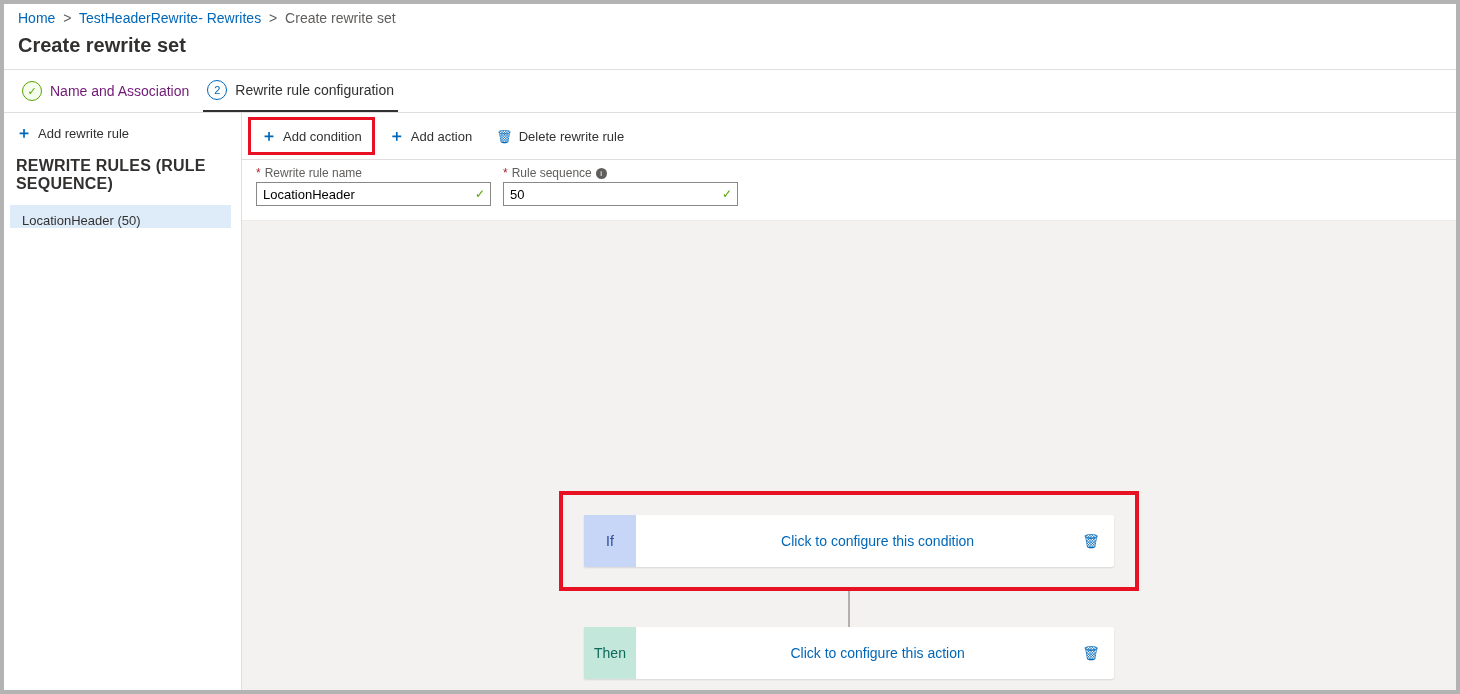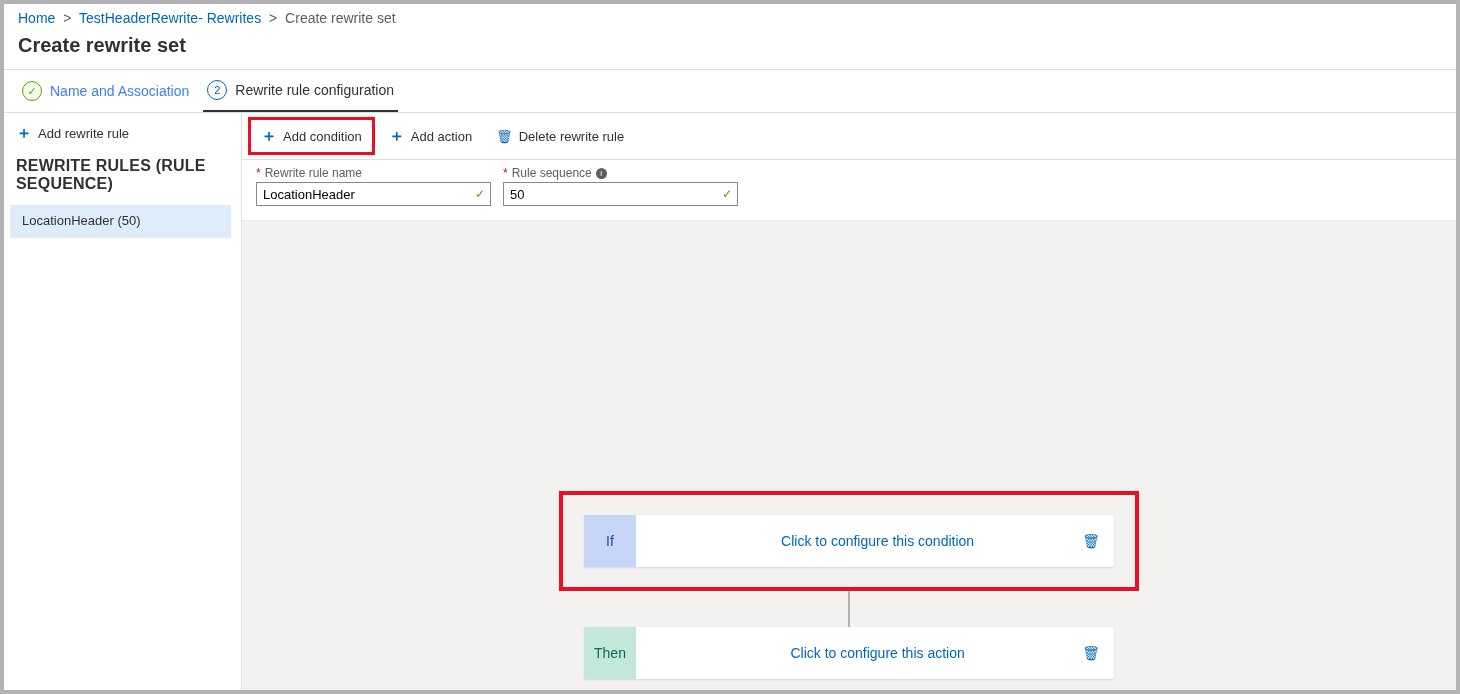--- a/index.html
+++ b/index.html
@@ -36,21 +36,21 @@
   }
   .tab {
     display: flex;
     align-items: center;
     gap: 8px;
     padding: 10px 4px 10px 4px;
     font-size: 14px;
     color: #323130;
     cursor: default;
   }
-  .tab.completed .tab-label { color: #3b82f6; }
+  .tab.completed .tab-label { color: #701a75; }
   .tab.current {
     border-bottom: 2px solid #323130;
     font-weight: 400;
   }
   .step-circle {
     width: 20px; height: 20px;
     border-radius: 50%;
     border: 1px solid #57a300;
     display: flex; align-items: center; justify-content: center;
     font-size: 11px;
@@ -94,21 +94,21 @@
   .sidebar-section-label {
     font-size: 16px;
     font-weight: 600;
     letter-spacing: 0.2px;
     color: #323130;
     padding: 4px 12px 10px;
     text-transform: uppercase;
   }
   .rule-list-item {
     background: #deecf9;
-    padding: 8px 12px 10px;
+    padding: 8px 12px 0;
     font-size: 13px;
     color: #323130;
     margin: 2px 10px 0 6px;
     cursor: pointer;
   }
   .main {
     flex: 1;
     background: #fff;
     display: flex;
     flex-direction: column;

